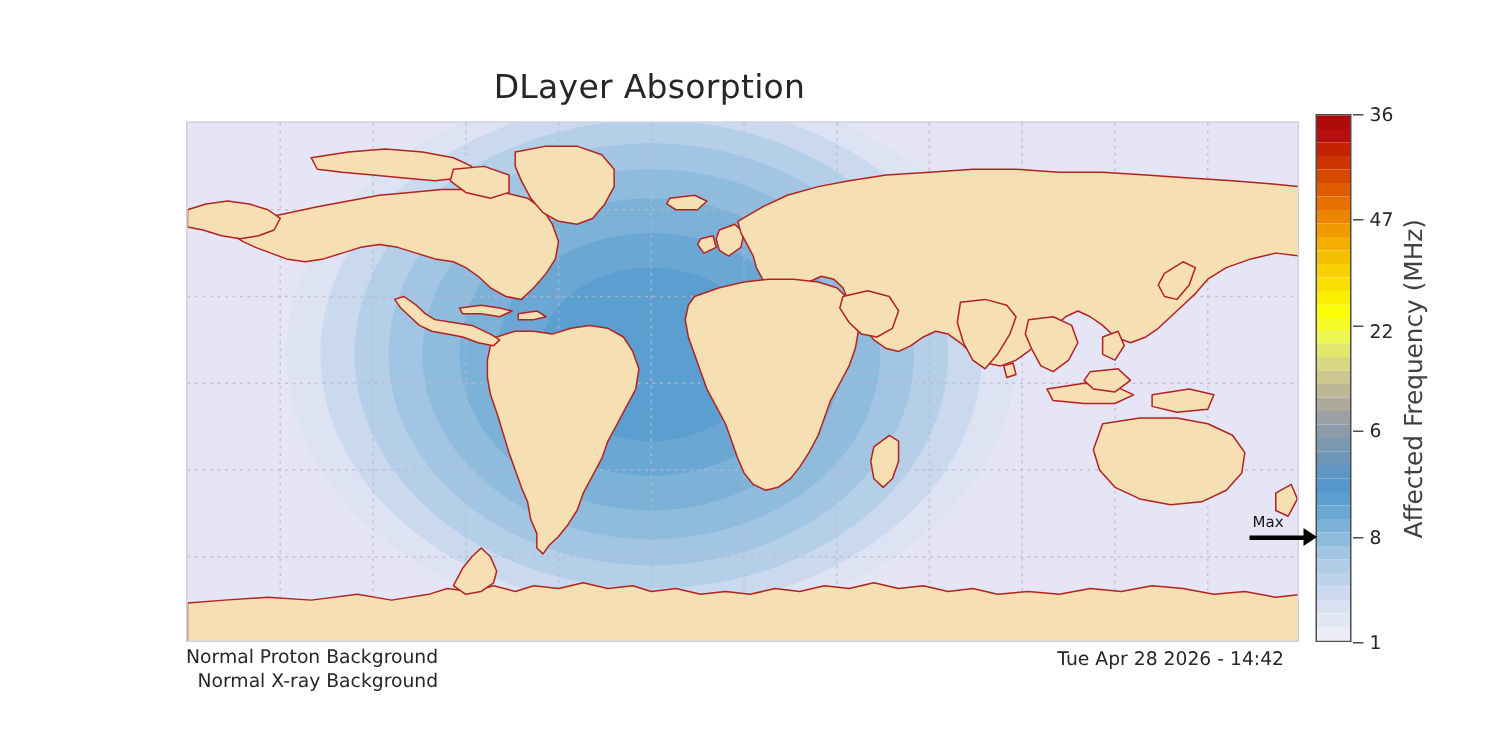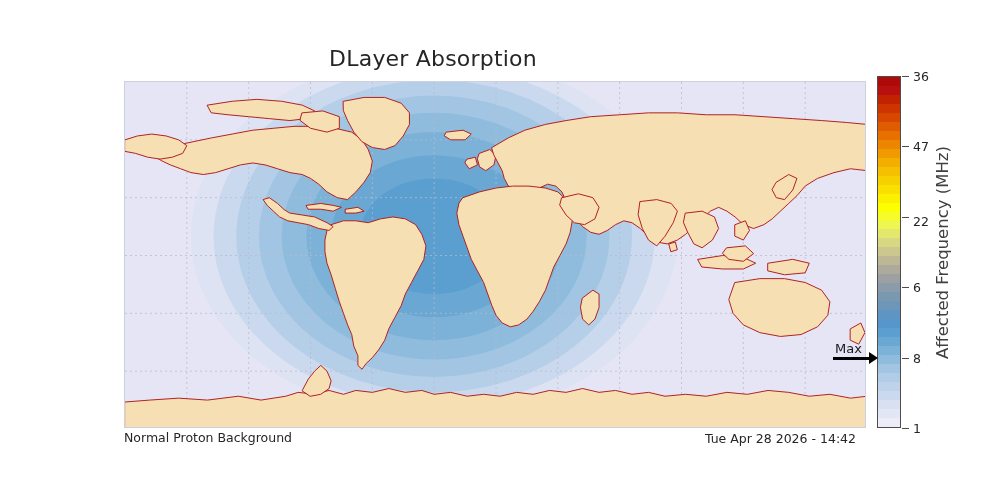--- a/index.html
+++ b/index.html
@@ -45,21 +45,21 @@
     position:absolute;left:930px;top:76px;height:352px;width:24px;
     display:flex;align-items:center;justify-content:center;
   }
   #colorbar-label span{
     display:block;white-space:nowrap;font-size:16.5px;color:#404040;
     transform:rotate(-90deg);
   }
 
   
   #max-marker{position:absolute;left:-44px;top:-9px;width:46px;height:20px;}
-  #max-marker .max-text{position:absolute;left:2px;top:-5px;font-size:13px;
+  #max-marker .max-text{position:absolute;left:2px;top:-5px;font-size:10px;
                         color:#1a1a1a;line-height:10px;}
   #max-marker .max-arrow{position:absolute;left:0;top:8px;width:38px;height:3px;
                          background:#000;}
   #max-marker .max-head{position:absolute;left:36px;top:3px;width:0;height:0;
                         border-top:6px solid transparent;border-bottom:6px solid transparent;
                         border-left:9px solid #000;}
 
   
   #footnote-left{position:absolute;left:124px;top:430px;font-size:12.5px;
                  line-height:16px;color:#262626;text-align:right;}
@@ -254,16 +254,17 @@
       <div class="max-arrow"></div>
       <div class="max-head"></div>
     </div>
   </div>
   <div id="colorbar-label">
     <span>Affected Frequency (MHz)</span>
   </div>
 
   <div id="footnote-left">
     <div>Normal Proton Background</div>
+    <div>Normal X-ray Background</div>
   </div>
   <div id="timestamp">Tue Apr 28 2026 - 14:42</div>
 
 </div>
 
 </body></html>

